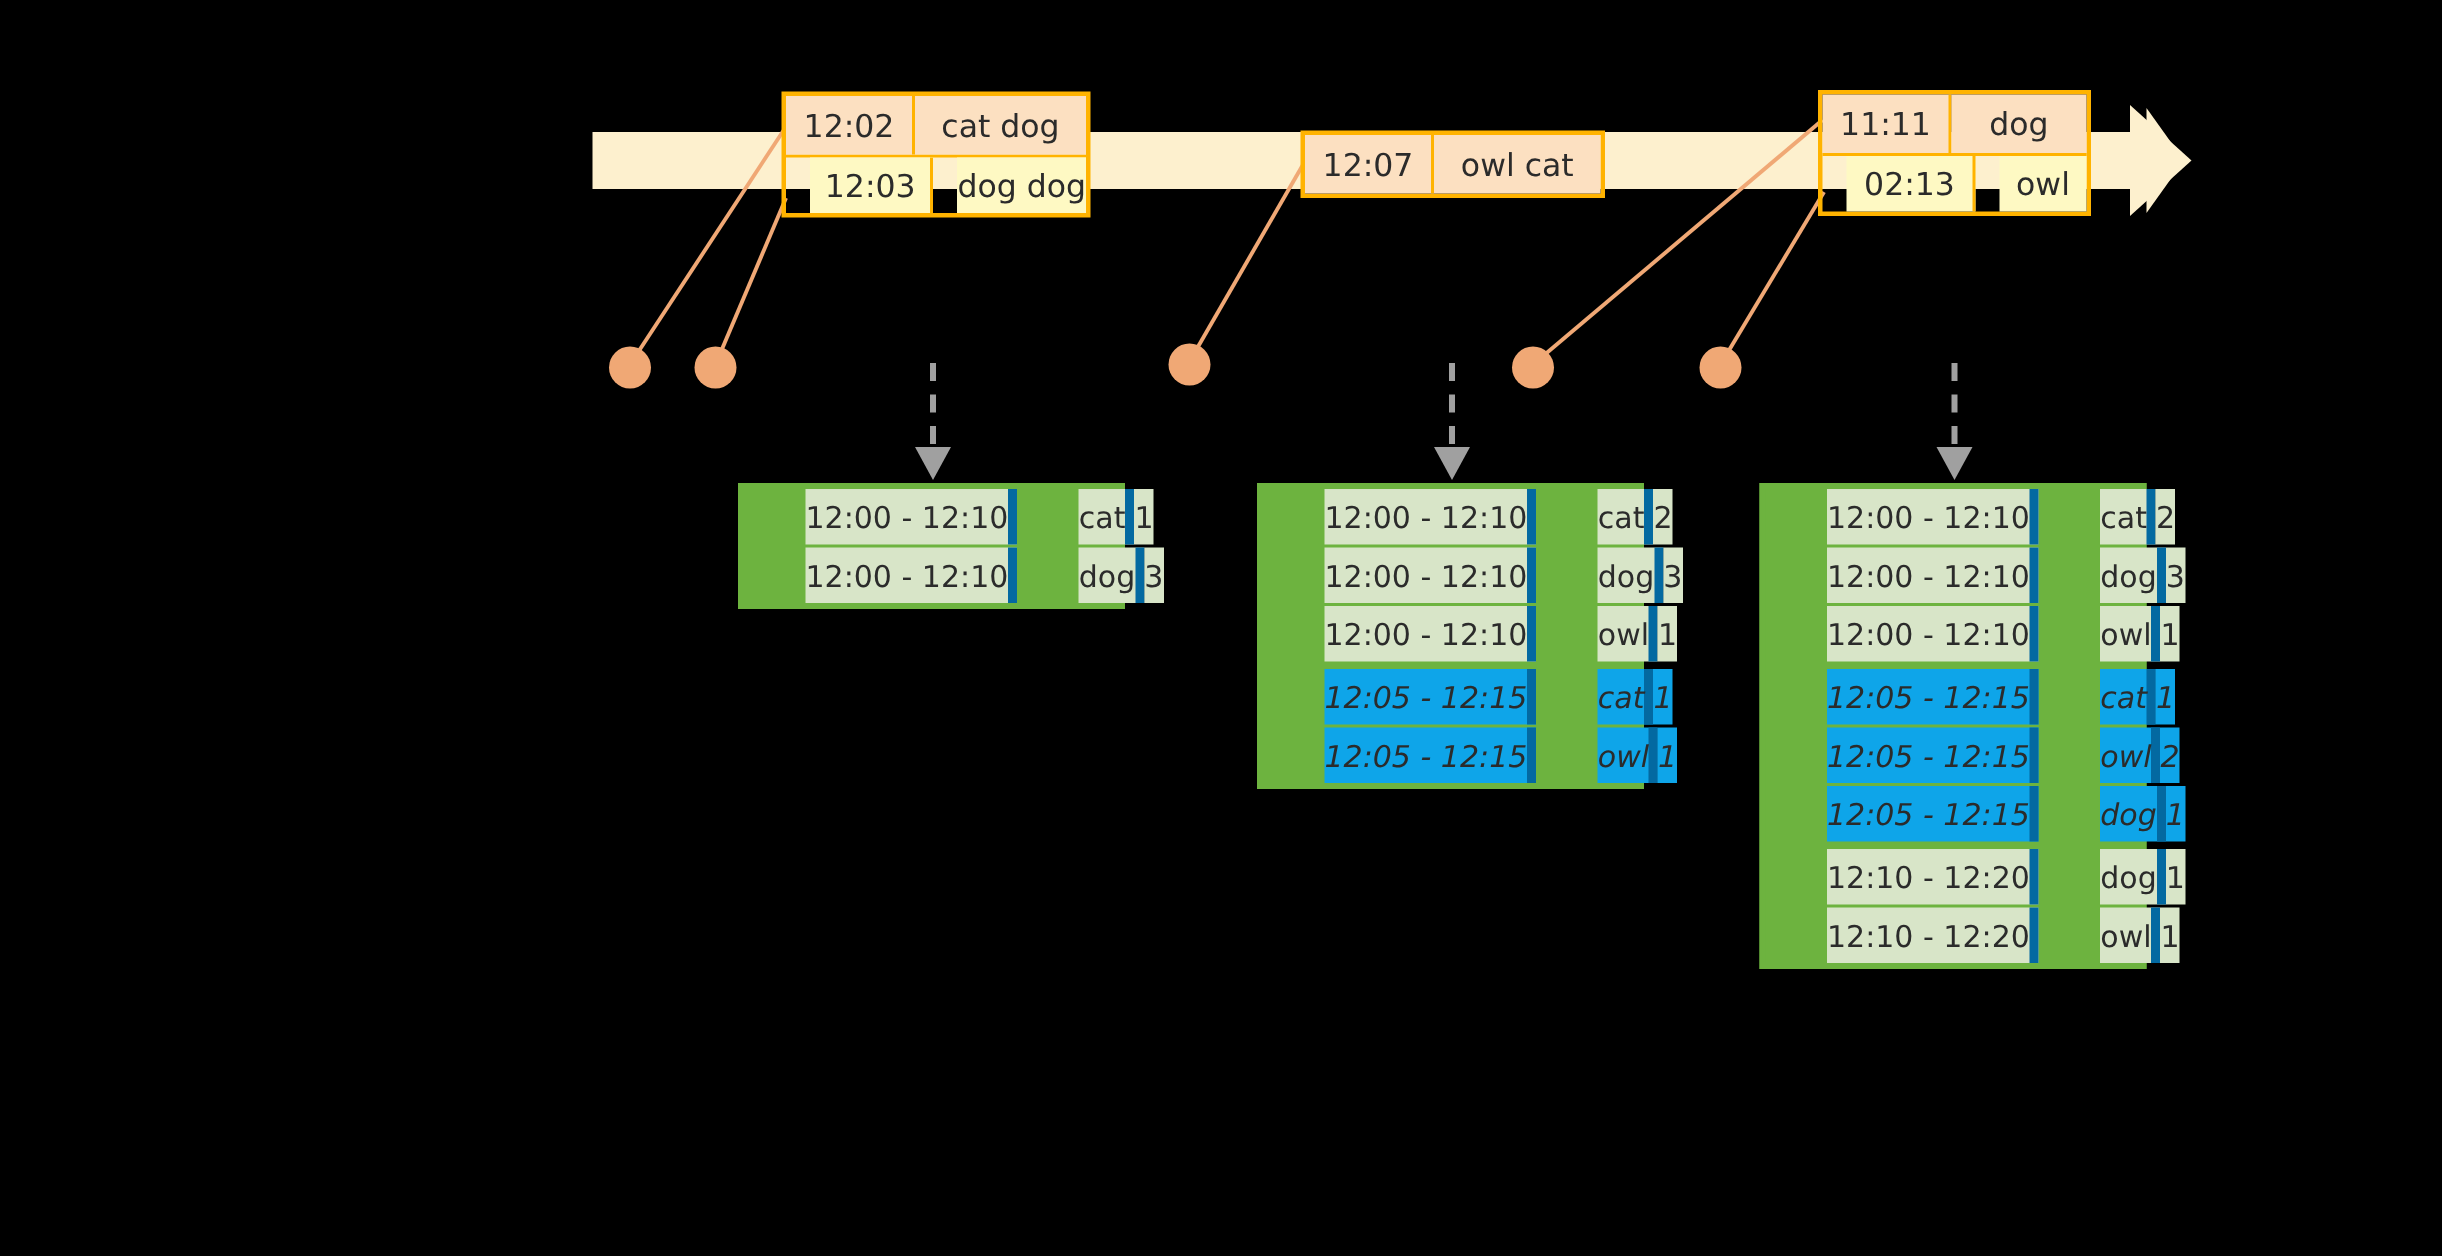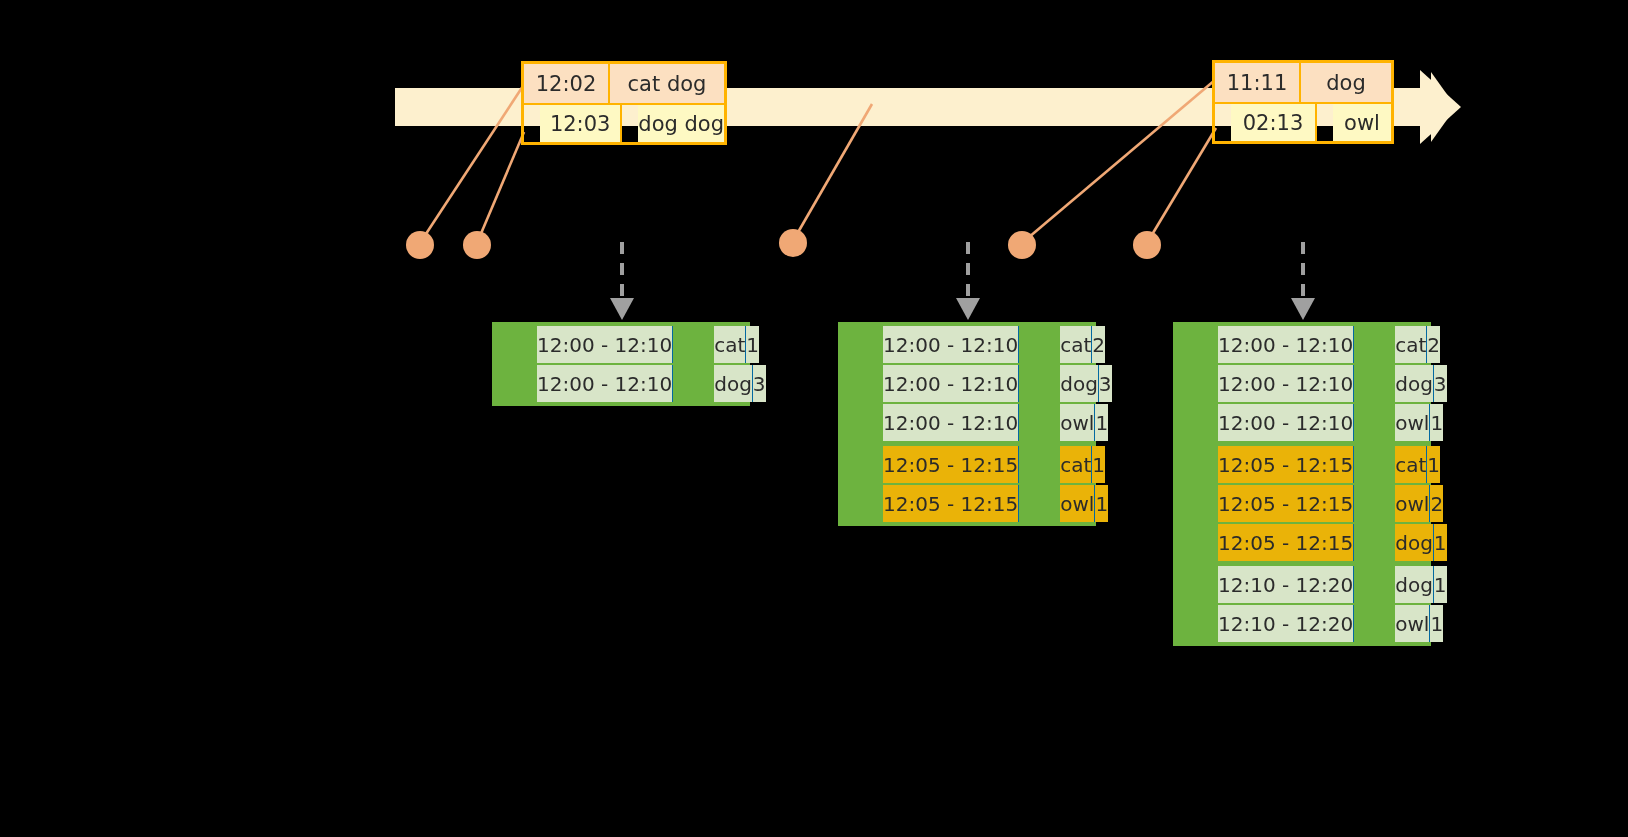--- a/index.html
+++ b/index.html
@@ -27,23 +27,23 @@
 
   
   .res-table{position:absolute;border:4px solid #6DB33F;box-sizing:border-box;background:#6DB33F;}
   .res-row{display:flex;box-sizing:border-box;height:37px;}
   .res-row + .res-row{margin-top:2px;}
   .res-row.sep{margin-top:5px;}
   .res-cell{
     display:flex;align-items:center;justify-content:center;
     font-size:20px;color:#2b2b2b;box-sizing:border-box;white-space:nowrap;
   }
-  .res-cell.key{border-right:1px solid #0369a1;margin-left:41px;}
+  .res-cell.key{border-right:6px solid #0369a1;margin-left:41px;}
   .res-row.a .res-cell{background:#D8E5C8;}
-  .res-row.b .res-cell{background:#eab308;}
+  .res-row.b .res-cell{background:#0ea5e9;font-style:italic;}
 </style>
 </head>
 <body>
 
 <div id="stage">
 
   <svg class="layer" viewBox="0 0 1628 837">
 
     <g>
       <rect x="395" y="88" width="1036" height="38" fill="#FDF0CE"></rect>
@@ -87,20 +87,26 @@
     <div class="evt-row shade">
       <div class="evt-time">12:02</div>
       <div class="evt-val">cat dog</div>
     </div>
     <div class="evt-row plain">
       <div class="evt-time">12:03</div>
       <div class="evt-val">dog dog</div>
     </div>
   </div>
 
+  <div class="evt-group" style="left:867px;top:87px;width:203px;">
+    <div class="evt-row shade">
+      <div class="evt-time">12:07</div>
+      <div class="evt-val">owl cat</div>
+    </div>
+  </div>
 
   <div class="evt-group" style="left:1212px;top:60px;width:182px;">
     <div class="evt-row shade">
       <div class="evt-time">11:11</div>
       <div class="evt-val">dog</div>
     </div>
     <div class="evt-row plain">
       <div class="evt-time">02:13</div>
       <div class="evt-val">owl</div>
     </div>

